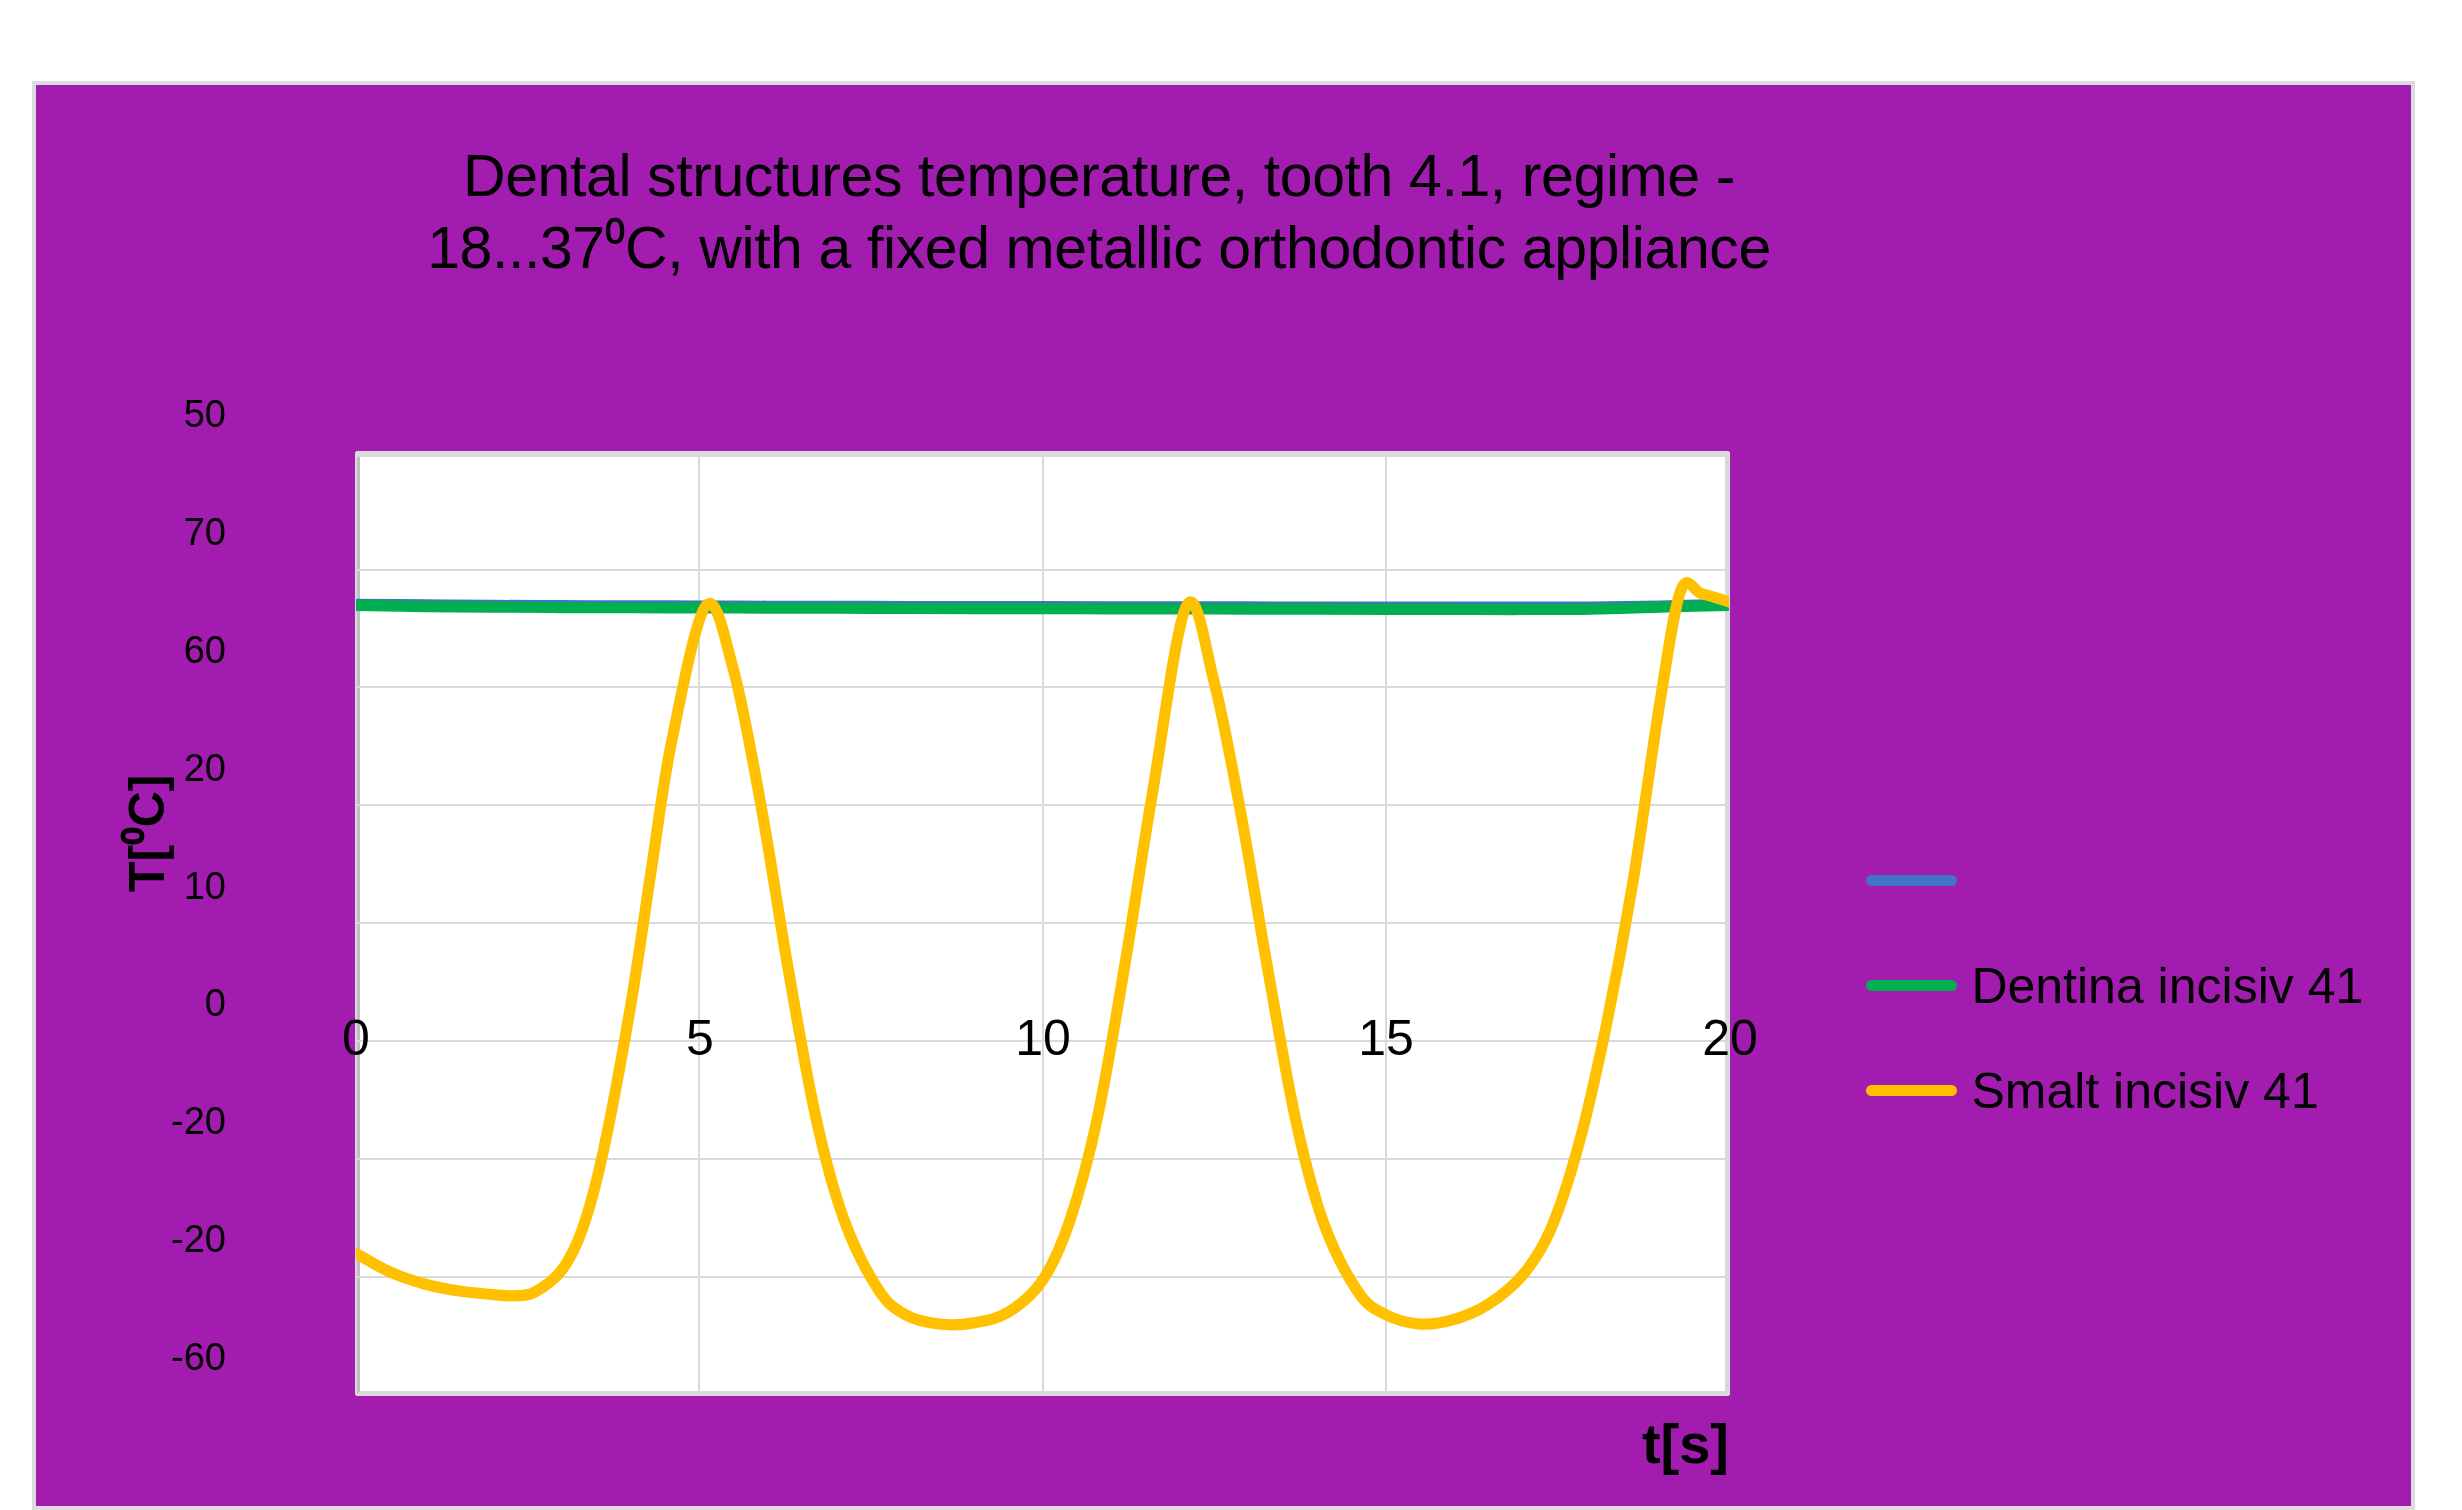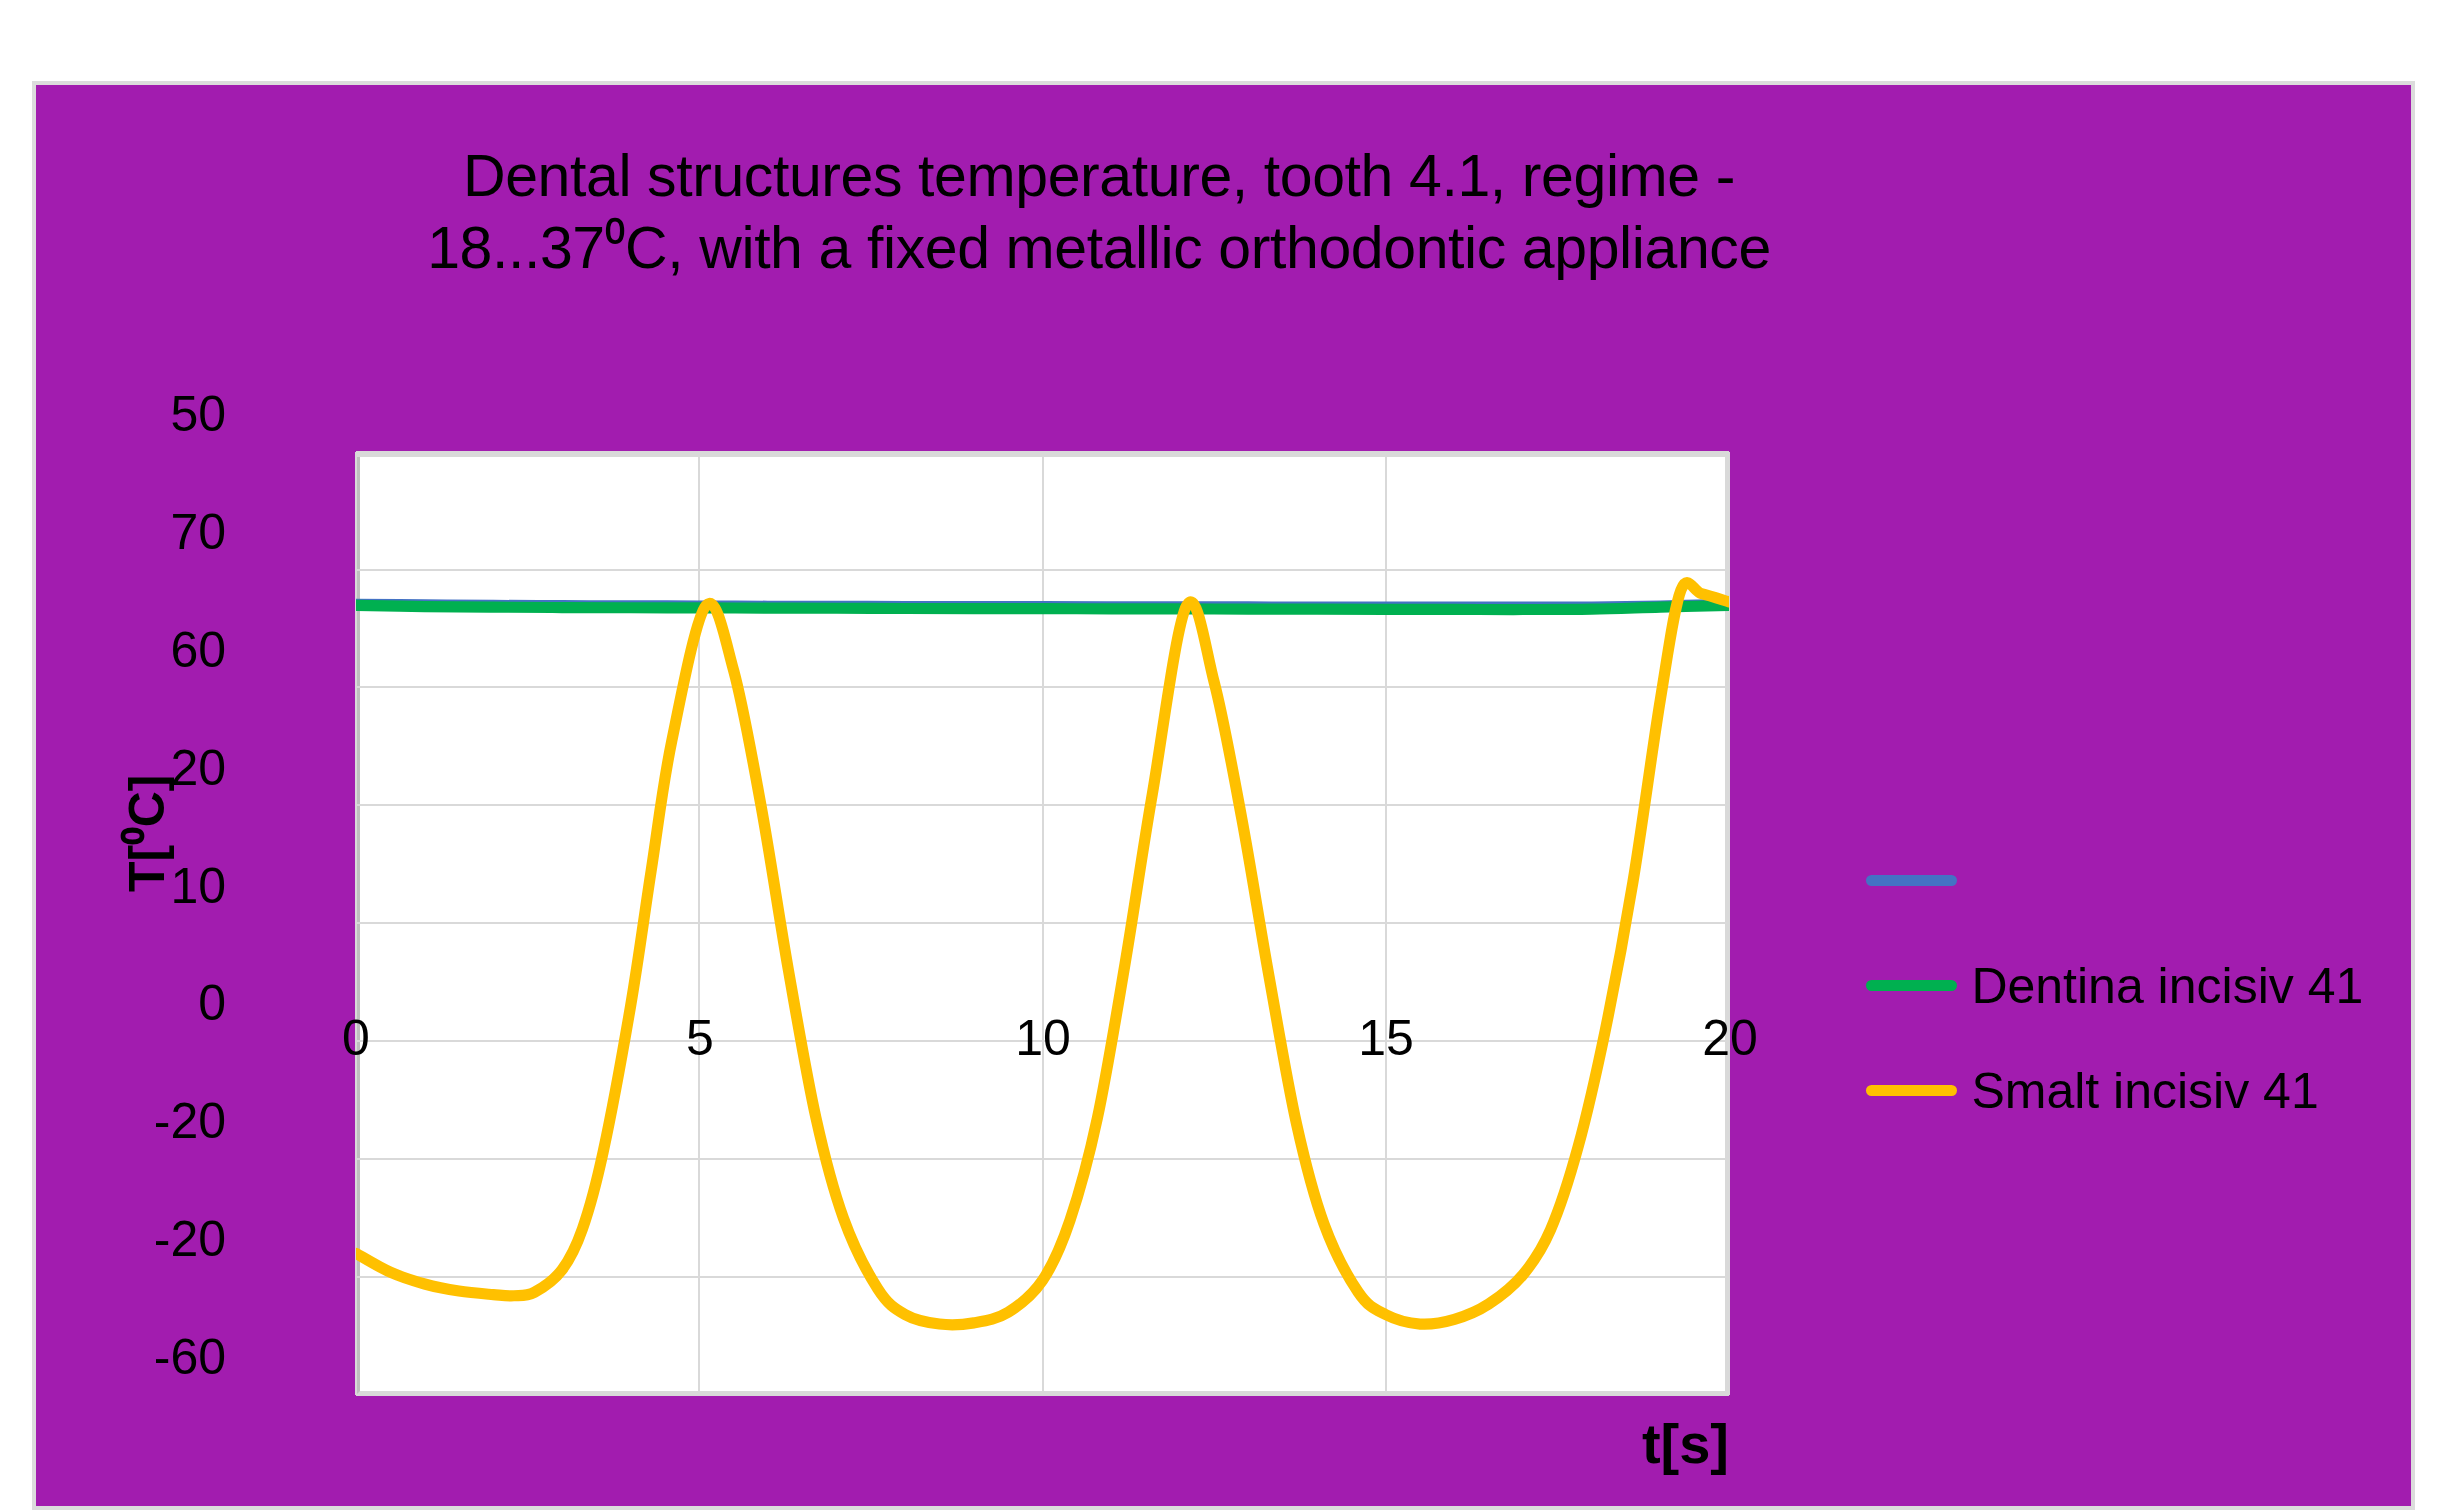--- a/index.html
+++ b/index.html
@@ -83,21 +83,21 @@
     width: 4px; height: 943px;
     background: #d9d9d9;
   }
 
   
   .ytick {
     position: absolute;
     right: 2185px;
     width: 160px;
     text-align: right;
-    font-size: 50px;
+    font-size: 38px;
     color: #000000;
     transform: translateY(-50%);
   }
   .xtick {
     position: absolute;
     font-size: 50px;
     color: #000000;
     transform: translateX(-50%);
   }
 

